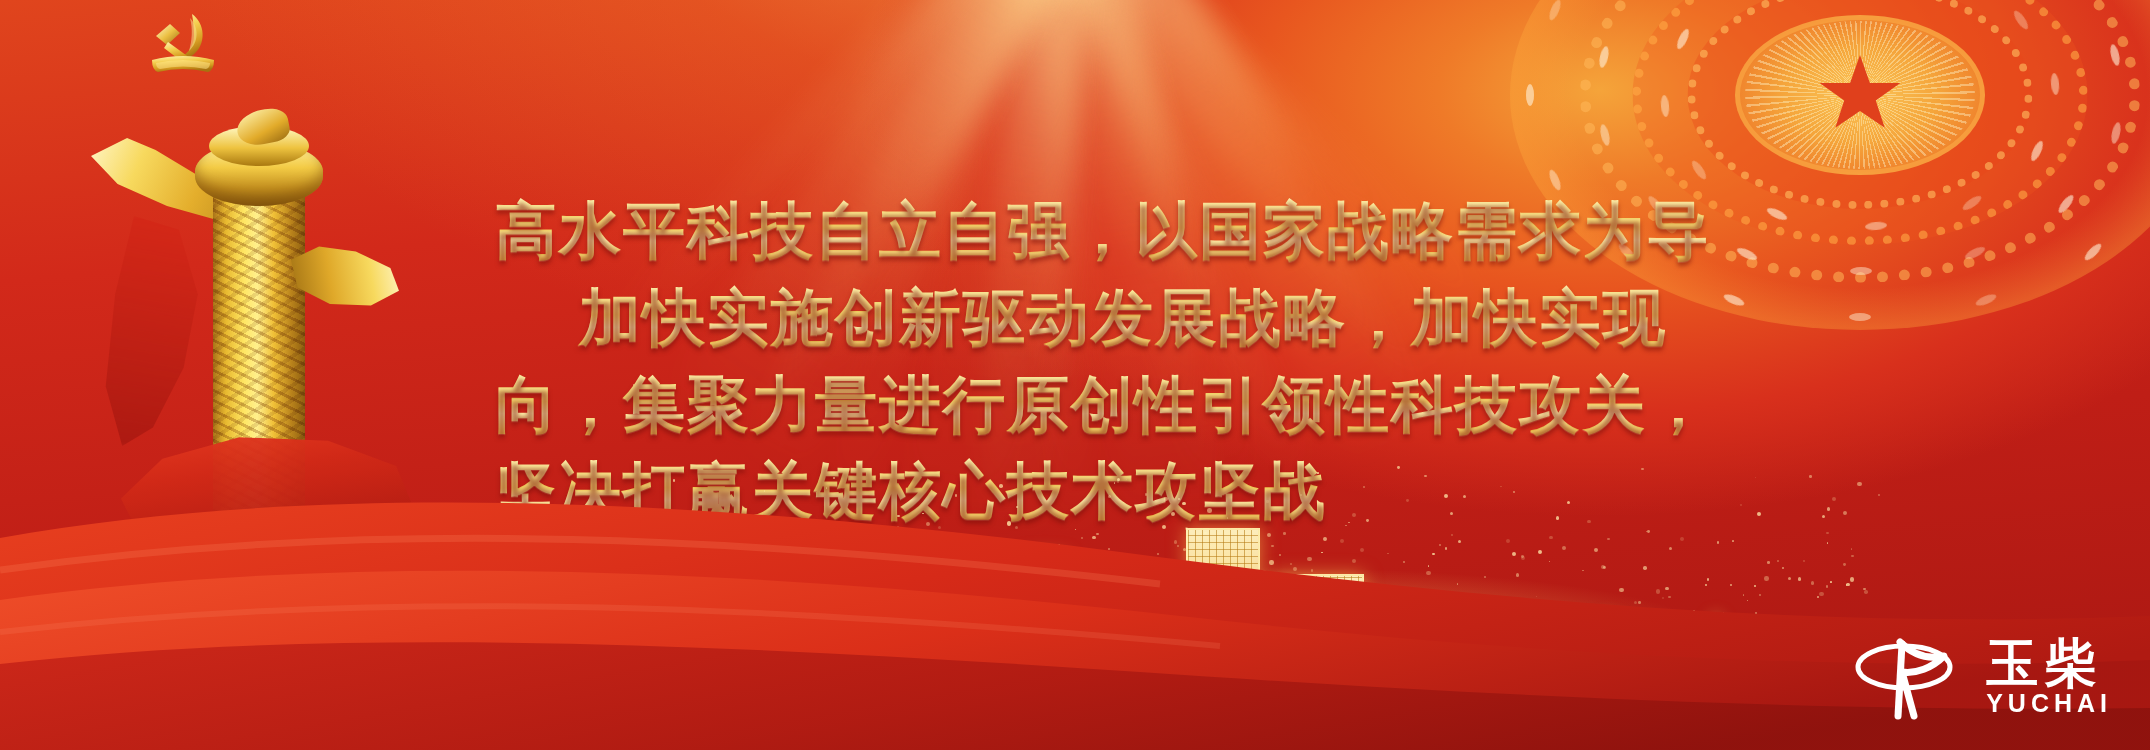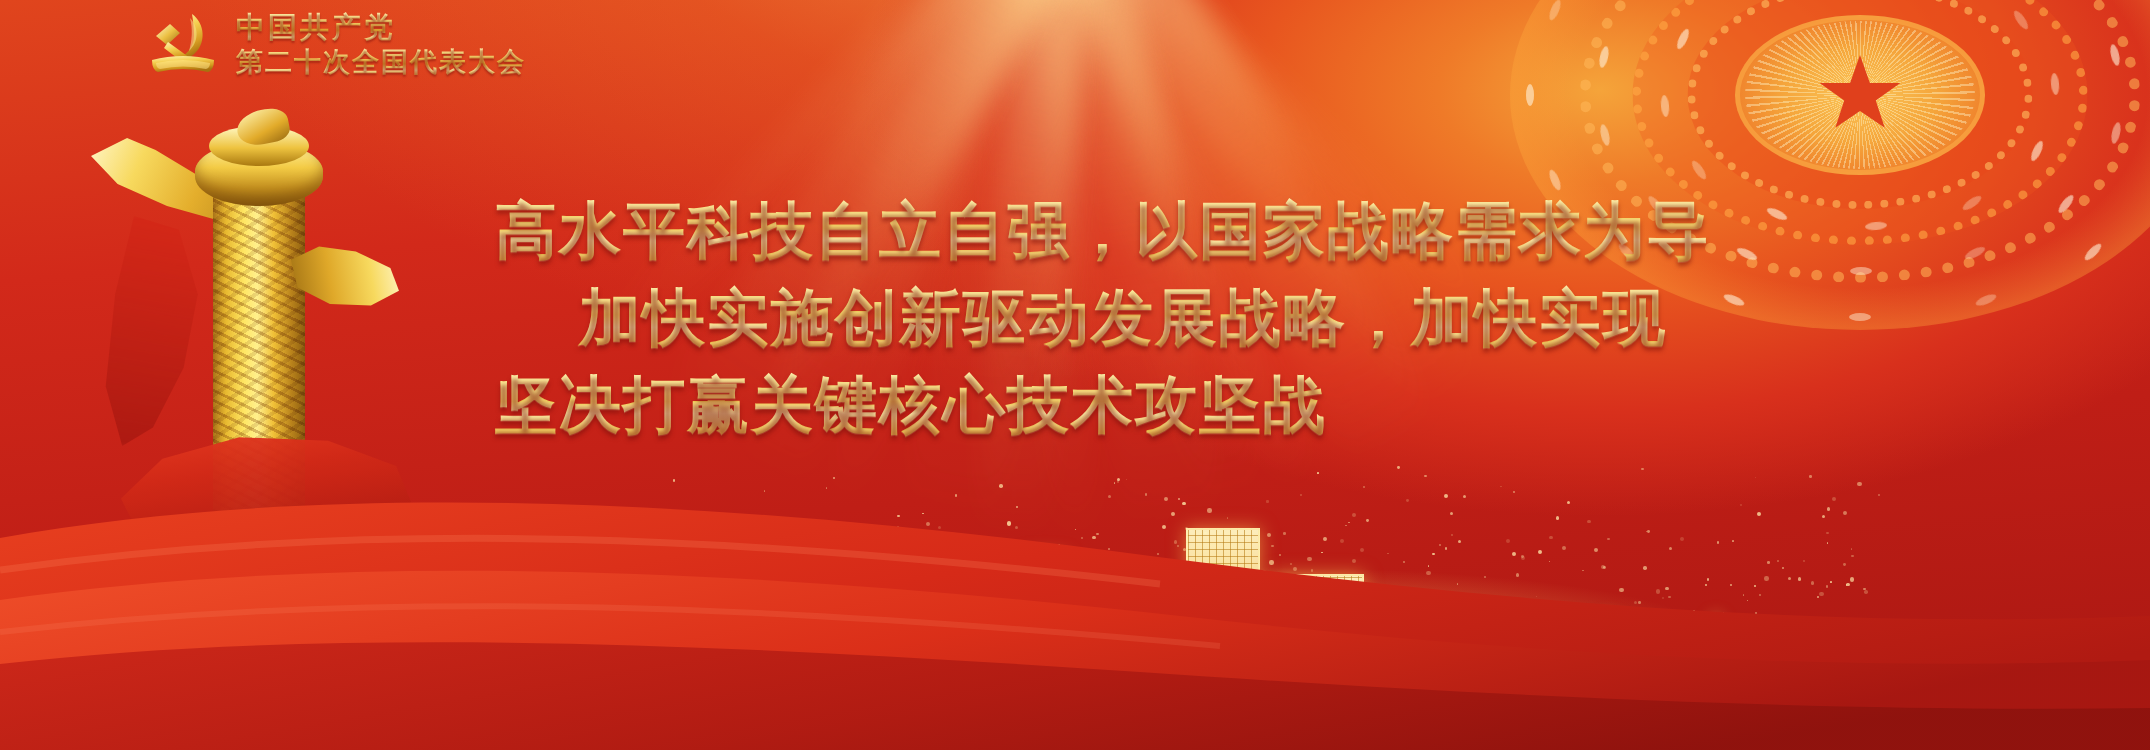--- a/index.html
+++ b/index.html
@@ -270,29 +270,26 @@
         <path d="M44 10 C53 19 53 34 43 43 C46 33 47 21 44 10 Z" fill="#f8e08a" opacity=".55"></path>
 
         <path d="M10 28 L24 16 L34 25 L21 37 Z" fill="url(#gGold2)"></path>
 
         <path d="M22 34 L44 50 L39 56 L18 40 Z" fill="url(#gGold)"></path>
 
         <path d="M6 52 Q37 44 68 52 Q68 62 62 64 Q37 58 12 64 Q6 62 6 52 Z" fill="url(#gGold)"></path>
         <path d="M10 55 Q37 49 64 55 Q64 60 60 61 Q37 56 14 61 Q10 60 10 55 Z" fill="#ffe98f" opacity=".5"></path>
       </svg>
     </div>
-    <div class="congress-title">
-      <span class="line1">中国共产党</span>
-      <span class="line2">第二十次全国代表大会</span>
-    </div>
   </div>
 
   <div class="slogan">
     <div class="slogan-line">高水平科技自立自强，以国家战略需求为导</div>
     <div class="slogan-line indent">加快实施创新驱动发展战略，加快实现</div>
+    <div class="slogan-line">向，集聚力量进行原创性引领性科技攻关，</div>
     <div class="slogan-line">坚决打赢关键核心技术攻坚战</div>
   </div>
 
   <div class="sparkle-band" id="sparkles">
       <div class="spark" style="left: 1028.8px; top: 84.8487px; width: 3.42615px; height: 3.42615px; opacity: 0.57;"></div>
       <div class="spark" style="left: 430.913px; top: 119.231px; width: 4.51851px; height: 4.51851px; opacity: 0.83;"></div>
       <div class="spark" style="left: 348.787px; top: 154.012px; width: 4.39521px; height: 4.39521px; opacity: 0.8;"></div>
       <div class="spark" style="left: 1066.94px; top: 116.462px; width: 2.41213px; height: 2.41213px; opacity: 0.73;"></div>
       <div class="spark" style="left: 238.572px; top: 89.8676px; width: 2.53575px; height: 2.53575px; opacity: 0.52;"></div>
       <div class="spark" style="left: 658.856px; top: 124.82px; width: 2.68666px; height: 2.68666px; opacity: 0.8;"></div>
@@ -693,14 +690,25 @@
         <stop offset="100%" stop-color="#8d120d"></stop>
       </linearGradient>
     </defs>
     <path d="M0,118 C330,58 740,82 1120,132 C1470,178 1800,210 2150,196 L2150,330 L0,330 Z" fill="url(#w1)"></path>
     <path d="M0,180 C360,130 760,150 1180,196 C1520,234 1840,252 2150,240 L2150,330 L0,330 Z" fill="url(#w2)" opacity=".92"></path>
     <path d="M0,244 C340,206 720,224 1140,252 C1520,278 1850,292 2150,288 L2150,330 L0,330 Z" fill="url(#w3)" opacity=".9"></path>
     <path d="M0,150 C380,96 760,118 1160,164" fill="none" stroke="rgba(255,140,100,0.22)" stroke-width="7"></path>
     <path d="M0,212 C400,166 800,188 1220,226" fill="none" stroke="rgba(255,150,110,0.16)" stroke-width="6"></path>
   </svg>
 
+  <div class="yuchai">
+    <svg class="yuchai-mark" viewBox="0 0 118 92">
+      <ellipse cx="50" cy="37" rx="46" ry="21" fill="none" stroke="#ffffff" stroke-width="5"></ellipse>
+      <path d="M46 12 C58 24 72 30 90 26 C78 38 62 44 48 42 L60 86" fill="none" stroke="#ffffff" stroke-width="7" stroke-linecap="round" stroke-linejoin="round"></path>
+      <path d="M48 14 L44 86" fill="none" stroke="#ffffff" stroke-width="7" stroke-linecap="round"></path>
+    </svg>
+    <div class="yuchai-words">
+      <div class="yuchai-cn">玉柴</div>
+      <div class="yuchai-en">YUCHAI</div>
+    </div>
+  </div>
 
 </div>
 
 </body></html>

